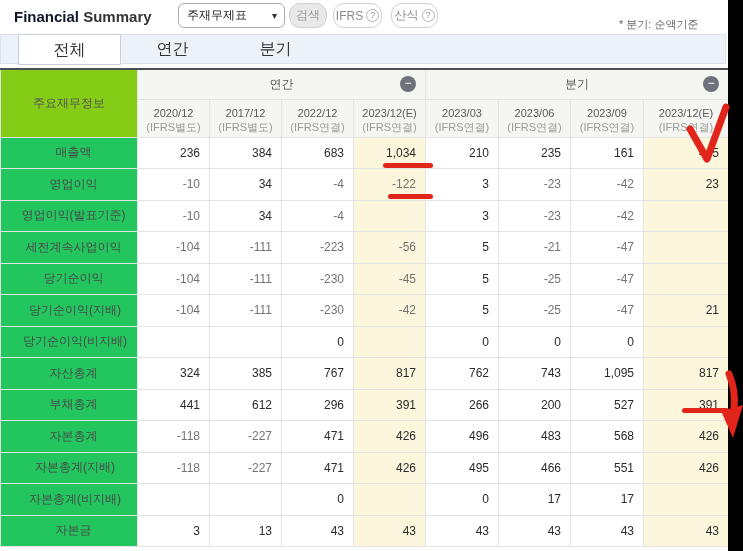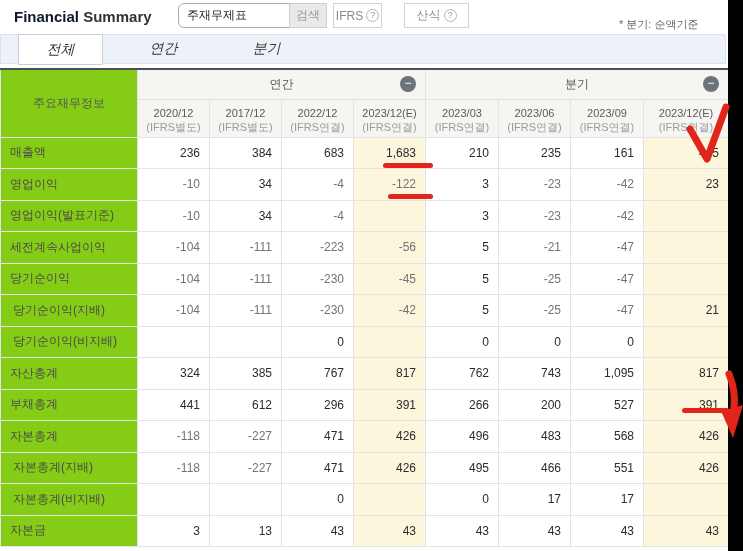--- a/index.html
+++ b/index.html
@@ -4,60 +4,60 @@
 <style>
   * { margin:0; padding:0; box-sizing:border-box; }
   html,body { background:#ffffff; }
   body { font-family:"Liberation Sans","DejaVu Sans",sans-serif; }
   .page { position:relative; width:743px; height:551px; background:#fff; overflow:hidden; }
 
   
   .title { position:absolute; left:14px; top:8px; font-size:15px; font-weight:bold; letter-spacing:0; }
   .t-blue { color:#0f172a; }
   .t-dark { color:#333; }
-  .select { position:absolute; left:178px; top:3px; width:128px; height:25px; border:1px solid #aaa;
+  .select { position:absolute; left:178px; top:3px; width:107px; height:25px; border:1px solid #aaa;
             border-radius:6px; background:#fff; font-size:12px; color:#222; line-height:23px;
             padding:0 8px; cursor:pointer; }
   .select .caret { position:absolute; right:7px; top:0; font-size:10px; color:#333; }
-  .btn { position:absolute; top:3px; height:25px; border-radius:0; font-size:12px; cursor:pointer;
+  .btn { position:absolute; top:3px; height:25px; border-radius:11px; font-size:12px; cursor:pointer;
          display:flex; align-items:center; justify-content:center; gap:3px; }
   .btn-search { left:289px; width:38px; background:#e9e9e9; border:1px solid #cfcfcf; color:#9a9a9a; }
   .btn-help { background:#fff; border:1px solid #d2d2d2; color:#8a8a8a; }
   .btn-ifrs { left:333px; width:49px; }
-  .btn-formula { left:404px; width:65px; }
+  .btn-formula { left:391px; width:47px; }
   .qmark { display:inline-block; width:13px; height:13px; border:1px solid #b5b5b5; border-radius:50%;
            font-size:9px; line-height:11px; text-align:center; color:#999; }
   .note { position:absolute; top:17px; font-size:11px; color:#666; }
   .note1 { left:484px; }
   .note2 { left:619px; }
 
   
   .tabbar { position:absolute; left:0; top:34px; width:726px; height:30px; background:#edf1f8;
             border:1px solid #dde2ee; }
-  .tab { position:absolute; top:-1px; height:30px; width:85px; text-align:center; line-height:29px;
-         font-size:14px; color:#333; cursor:pointer;font-style:italic; }
+  .tab { position:absolute; top:-1px; height:30px; width:103px; text-align:center; line-height:29px;
+         font-size:16px; color:#333; cursor:pointer; }
   .tab-0 { left:17px; }
   .tab-1 { left:120px; }
   .tab-2 { left:223px; }
   .tab.active { background:#fff; border:1px solid #c9cfdd; height:31px; }
 
   
   table.fin { position:absolute; left:0; top:68px; width:728px; border-collapse:collapse;
               table-layout:fixed; border-top:2px solid #4b5058; }
   .fin th, .fin td { border:1px solid #e3e3e3; font-weight:normal; overflow:hidden; white-space:nowrap; }
   .fin thead th { background:#f5f5f2; }
   .fin .grouprow th { height:30px; font-size:12px; color:#555; text-align:center; position:relative; }
   .fin .colrow th { height:38px; text-align:center; }
   .fin .colrow .period { font-size:11px; color:#5a5a5a; line-height:14px; padding-top:4px; }
   .fin .colrow .basis { font-size:11px; color:#9b9b9b; line-height:14px; }
   .fin th.rowhead { width:137px; font-size:12px; color:#555; text-align:center; background:#84cc16;font-family:Liberation Serif, serif; }
   .minus { position:absolute; right:9px; top:50%; margin-top:-8px; width:16px; height:16px;
            border-radius:50%; background:#6d737b; color:#fff; font-size:12px; line-height:15px;
            text-align:center; cursor:pointer; }
-  .fin tbody th.rlabel { background:#84cc16; font-size:12px; color:#4a4a4a; text-align:left;
+  .fin tbody th.rlabel { background:#22c55e; font-size:12px; color:#4a4a4a; text-align:center;
                          padding-left:9px; height:31.5px; }
   .fin tbody th.rlabel.ind { padding-left:12px; }
   .fin tbody td.num { font-size:12px; color:#2b2b2b; text-align:right; padding-right:9px; height:31.5px;
                       background:#fff; }
   .fin tbody td.neg { color:#737373; }
   .fin tbody td.hl { background:#fcf6dc; }
 
   
   .edgebar { position:absolute; right:0; top:0; width:15px; height:551px; background:#000; z-index:5; }
   .anno { position:absolute; z-index:10; pointer-events:none; }
@@ -160,21 +160,21 @@
             <div class="basis">(IFRS연결)</div>
           </th>
         </tr>
     </thead>
     <tbody id="tbody">
         <tr>
           <th class="rlabel">매출액</th>
           <td class="num">236</td>
           <td class="num">384</td>
           <td class="num">683</td>
-          <td class="num hl">1,683</td>
+          <td class="num hl">1,034</td>
           <td class="num">210</td>
           <td class="num">235</td>
           <td class="num">161</td>
           <td class="num hl">445</td>
         </tr>
         <tr>
           <th class="rlabel">영업이익</th>
           <td class="num neg">-10</td>
           <td class="num">34</td>
           <td class="num neg">-4</td>

